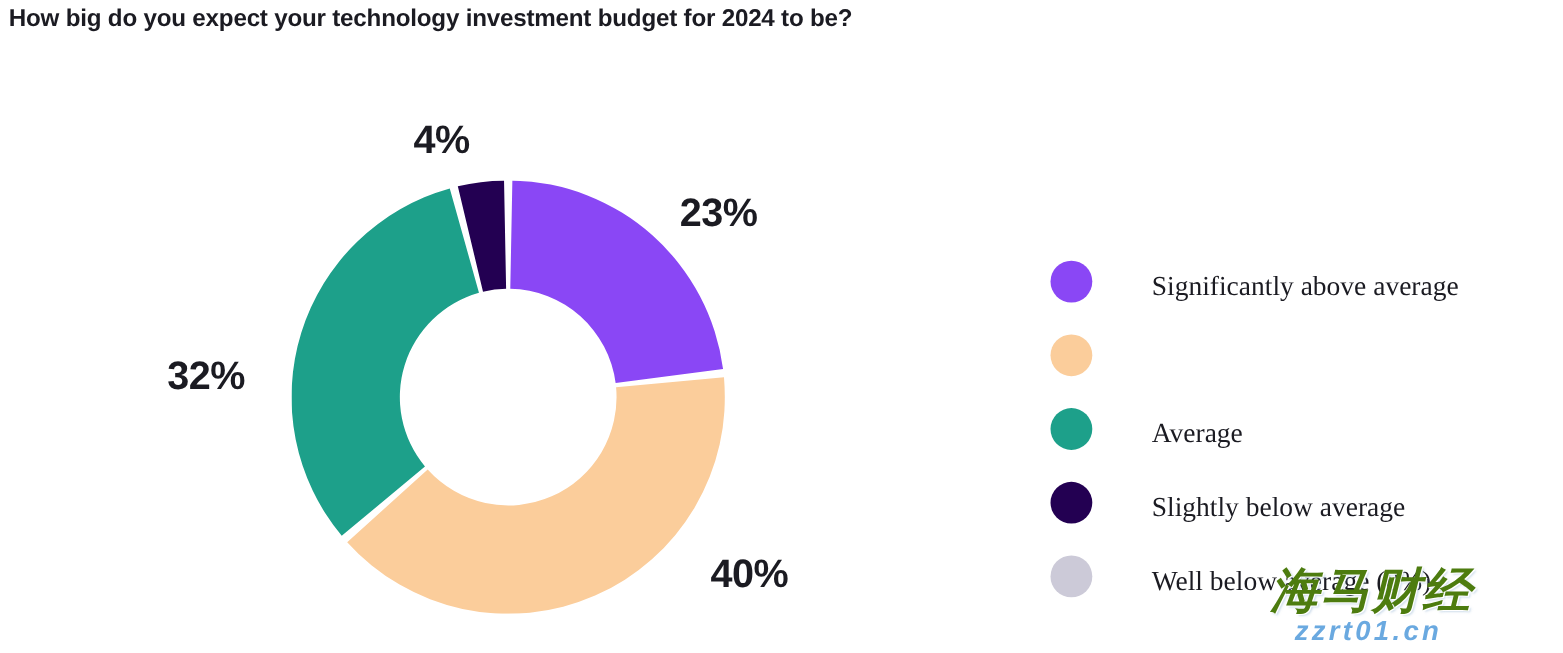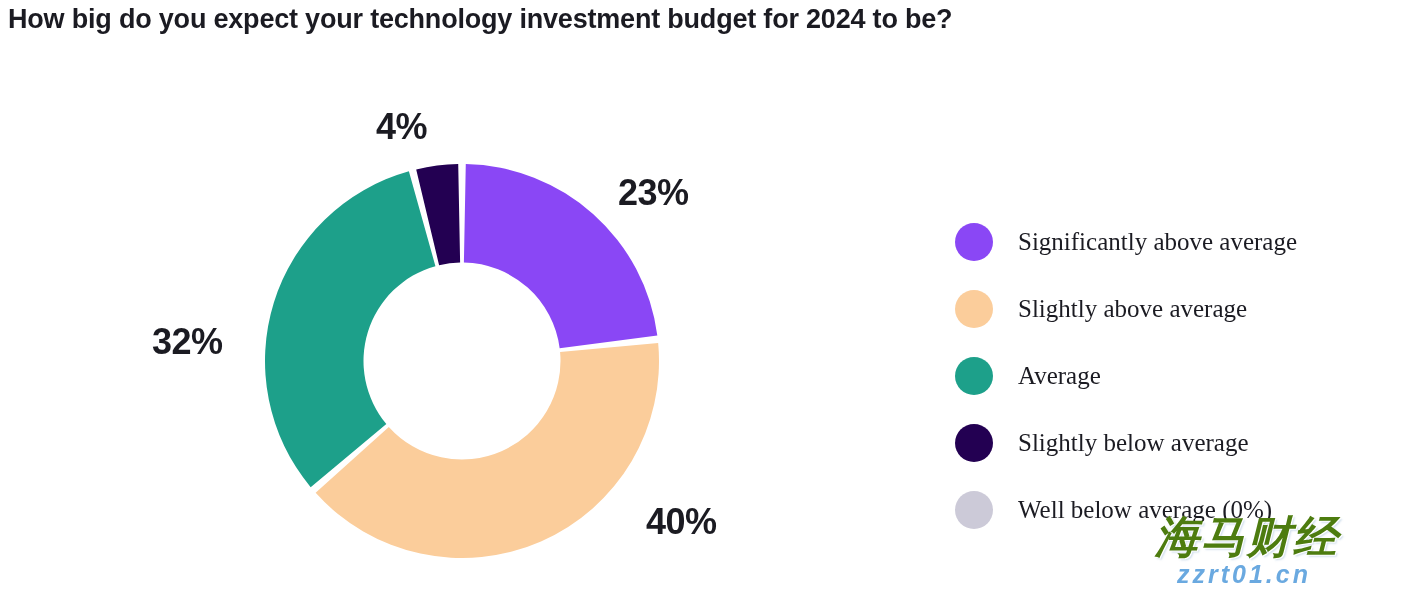--- a/index.html
+++ b/index.html
@@ -15,21 +15,21 @@
     font-family: "Liberation Sans", sans-serif;
     -webkit-font-smoothing: antialiased;
   }
 
   #chart-title {
     position: absolute;
     left: 8px;
     top: 4px;
     width: 1340px;
     font-family: "Liberation Sans", sans-serif;
-    font-size: 27px;
+    font-size: 22px;
     font-weight: bold;
     letter-spacing: -0.2px;
     color: #1b1b22;
     white-space: nowrap;
   }
 
   #donut-wrap {
     position: absolute;
     left: 265px;
     top: 164px;
@@ -57,22 +57,23 @@
   #label-3 { left: 376px; top: 106px; }
 
   #legend {
     position: absolute;
     left: 955px;
     top: 208px;
     width: 440px;
   }
   .legend-row {
     display: flex;
-    align-items: center;
+    align-items: flex-end;
     height: 67px;
+    gap: 29px;
   }
   .legend-dot {
     width: 38px;
     height: 38px;
     border-radius: 50%;
     flex: 0 0 38px;
   }
   .legend-label {
     margin-left: 25px;
     font-family: "Liberation Serif", serif;
@@ -137,21 +138,20 @@
 <div class="slice-value-label" id="label-2">32%</div>
 <div class="slice-value-label" id="label-3">4%</div>
 
 <div id="legend">
   <div class="legend-row">
     <span class="legend-dot" style="background: rgb(138, 71, 245);"></span>
     <span class="legend-label">Significantly above average</span>
   </div>
   <div class="legend-row">
     <span class="legend-dot" style="background: rgb(251, 205, 155);"></span>
-    <span class="legend-label">Slightly above average</span>
   </div>
   <div class="legend-row">
     <span class="legend-dot" style="background: rgb(29, 160, 138);"></span>
     <span class="legend-label">Average</span>
   </div>
   <div class="legend-row">
     <span class="legend-dot" style="background: rgb(35, 0, 82);"></span>
     <span class="legend-label">Slightly below average</span>
   </div>
   <div class="legend-row">

